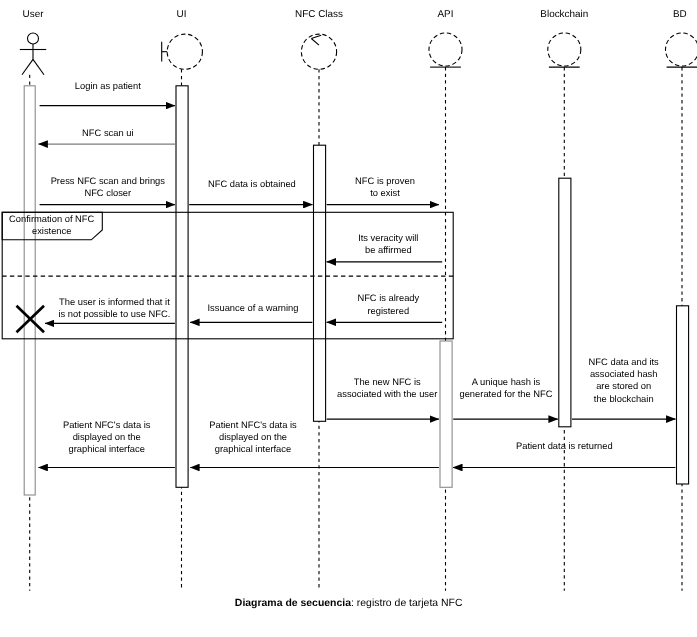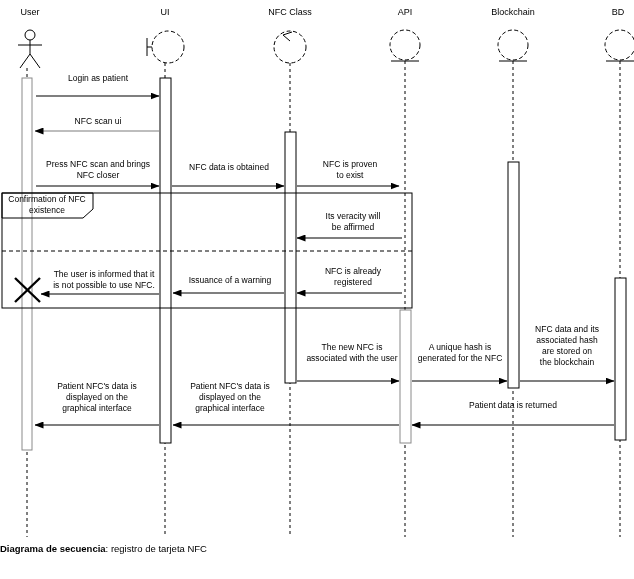--- a/index.html
+++ b/index.html
@@ -29,20 +29,21 @@
     font-size:8.5px;
     fill:#000;
     text-anchor:middle;
     font-family:"Liberation Sans", sans-serif;
   }
   .caption{
     position:absolute;
     left:0;
     top:543px;
     width:634px;
+    text-align:center;
     font-size:9.5px;
     color:#000;
     font-family:"Liberation Sans", sans-serif;
   }
   .caption b{font-weight:bold;}
   .solid-line{stroke:#000;stroke-width:1;fill:none;}
   .dash-lifeline{stroke:#000;stroke-width:1;fill:none;stroke-dasharray:3,3;}
   .act-box{fill:#ffffff;stroke:#000;stroke-width:1;}
   .act-box-grey{fill:#ffffff;stroke:#8a8a8a;stroke-width:1;}
   .frag-box{fill:none;stroke:#000;stroke-width:1;}

